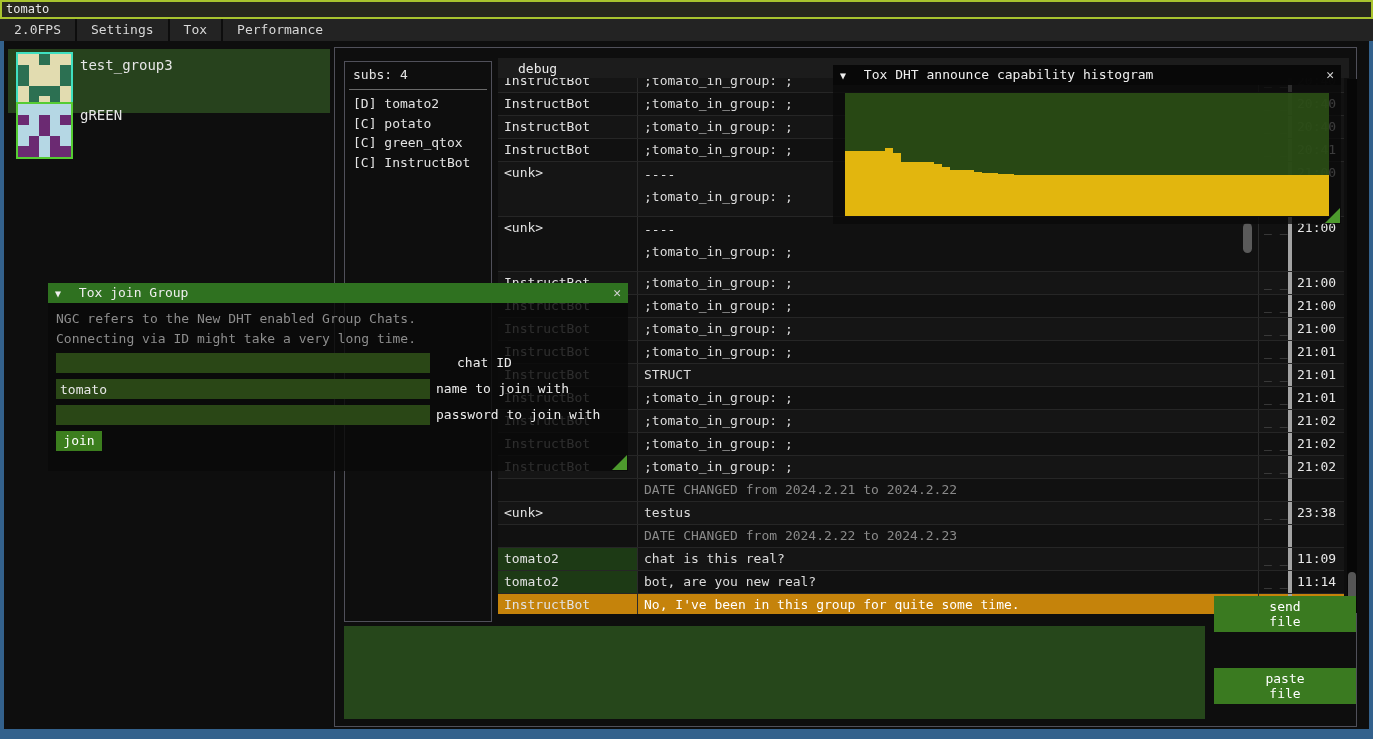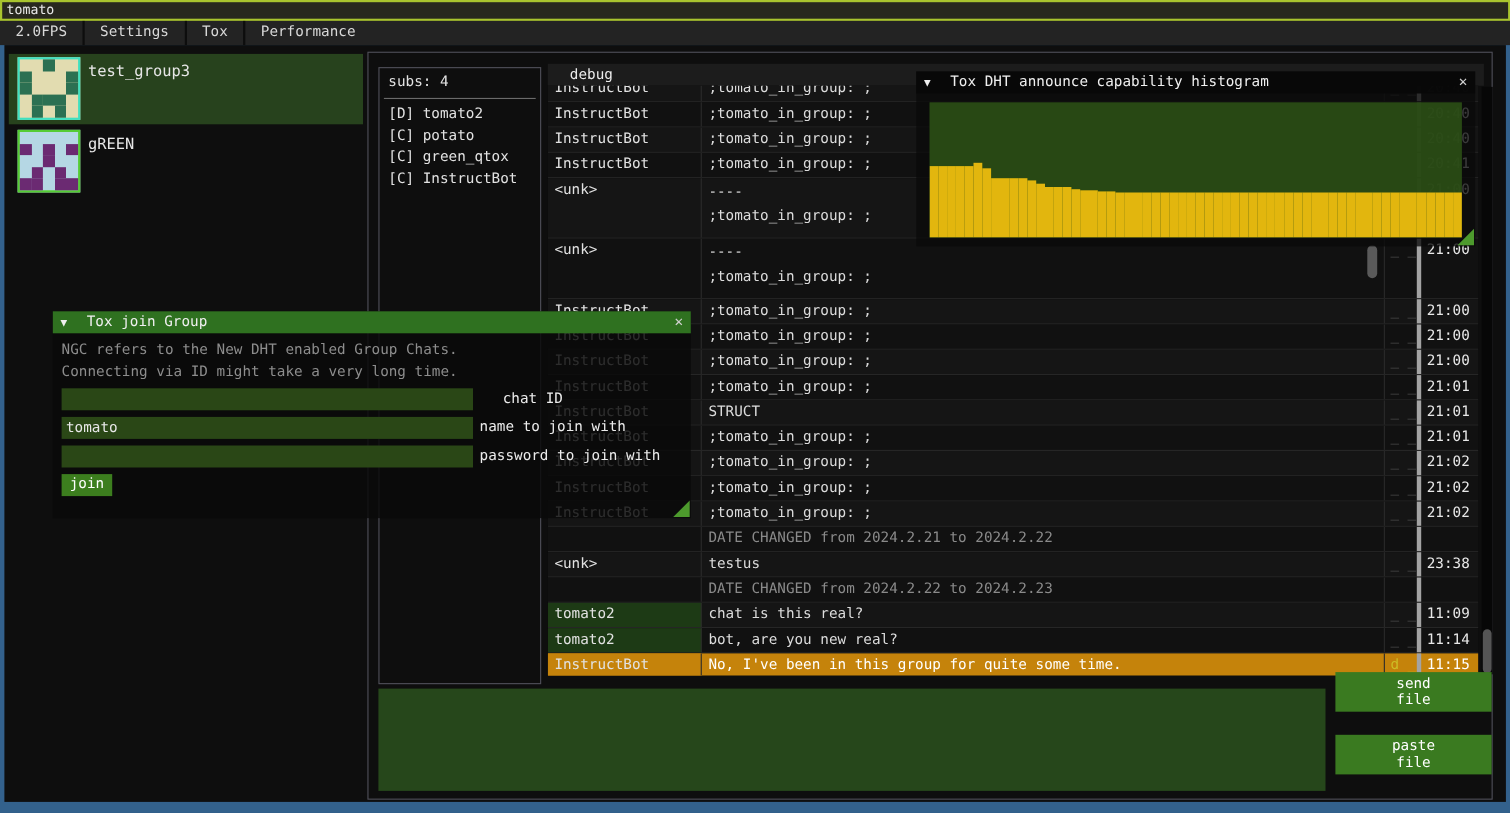--- a/index.html
+++ b/index.html
@@ -133,21 +133,21 @@
           <div style="background: rgb(44, 112, 82);"></div>
           <div></div>
           <div></div>
           <div style="background: rgb(44, 112, 82);"></div>
           <div></div>
           <div style="background: rgb(44, 112, 82);"></div>
           <div></div>
         </div>
         <div class="group-label">test_group3</div>
       </div>
-      <div class="group-row abs" style="top: 74px; text-align: center;">
+      <div class="group-row abs" style="top: 58px; text-align: center;">
         <div class="avatar" style="background: rgb(181, 215, 228); border: 2px solid rgb(85, 204, 51);">
           <div></div>
           <div></div>
           <div></div>
           <div></div>
           <div></div>
           <div style="background: rgb(107, 42, 114);"></div>
           <div></div>
           <div style="background: rgb(107, 42, 114);"></div>
           <div></div>
@@ -212,21 +212,21 @@
         <div class="chat-row" style="height: 23px;"><div class="cell-name name-green">tomato2</div><div class="cell-msg"><div>bot, are you new real?</div></div><div class="cell-flags">_ _</div><div class="cell-time">11:14</div></div>
         <div class="chat-row highlight" style="height: 23px;"><div class="cell-name">InstructBot</div><div class="cell-msg"><div>No, I've been in this group for quite some time.</div></div><div class="cell-flags">d _</div><div class="cell-time">11:15</div></div>
       </div>
 
     <div id="chat-scrollbar" class="abs">
       <div id="chat-scroll-grab"></div>
     </div>
 
     <div id="message-input" class="abs"></div>
 
-    <div class="file-btn abs" style="top:563px;">
+    <div class="file-btn abs" style="top:548px;">
       <span>send</span>
       <span>file</span>
     </div>
     <div class="file-btn abs" style="top:620px;">
       <span>paste</span>
       <span>file</span>
     </div>
   </div>
 
   <div id="hist-window" class="abs">

